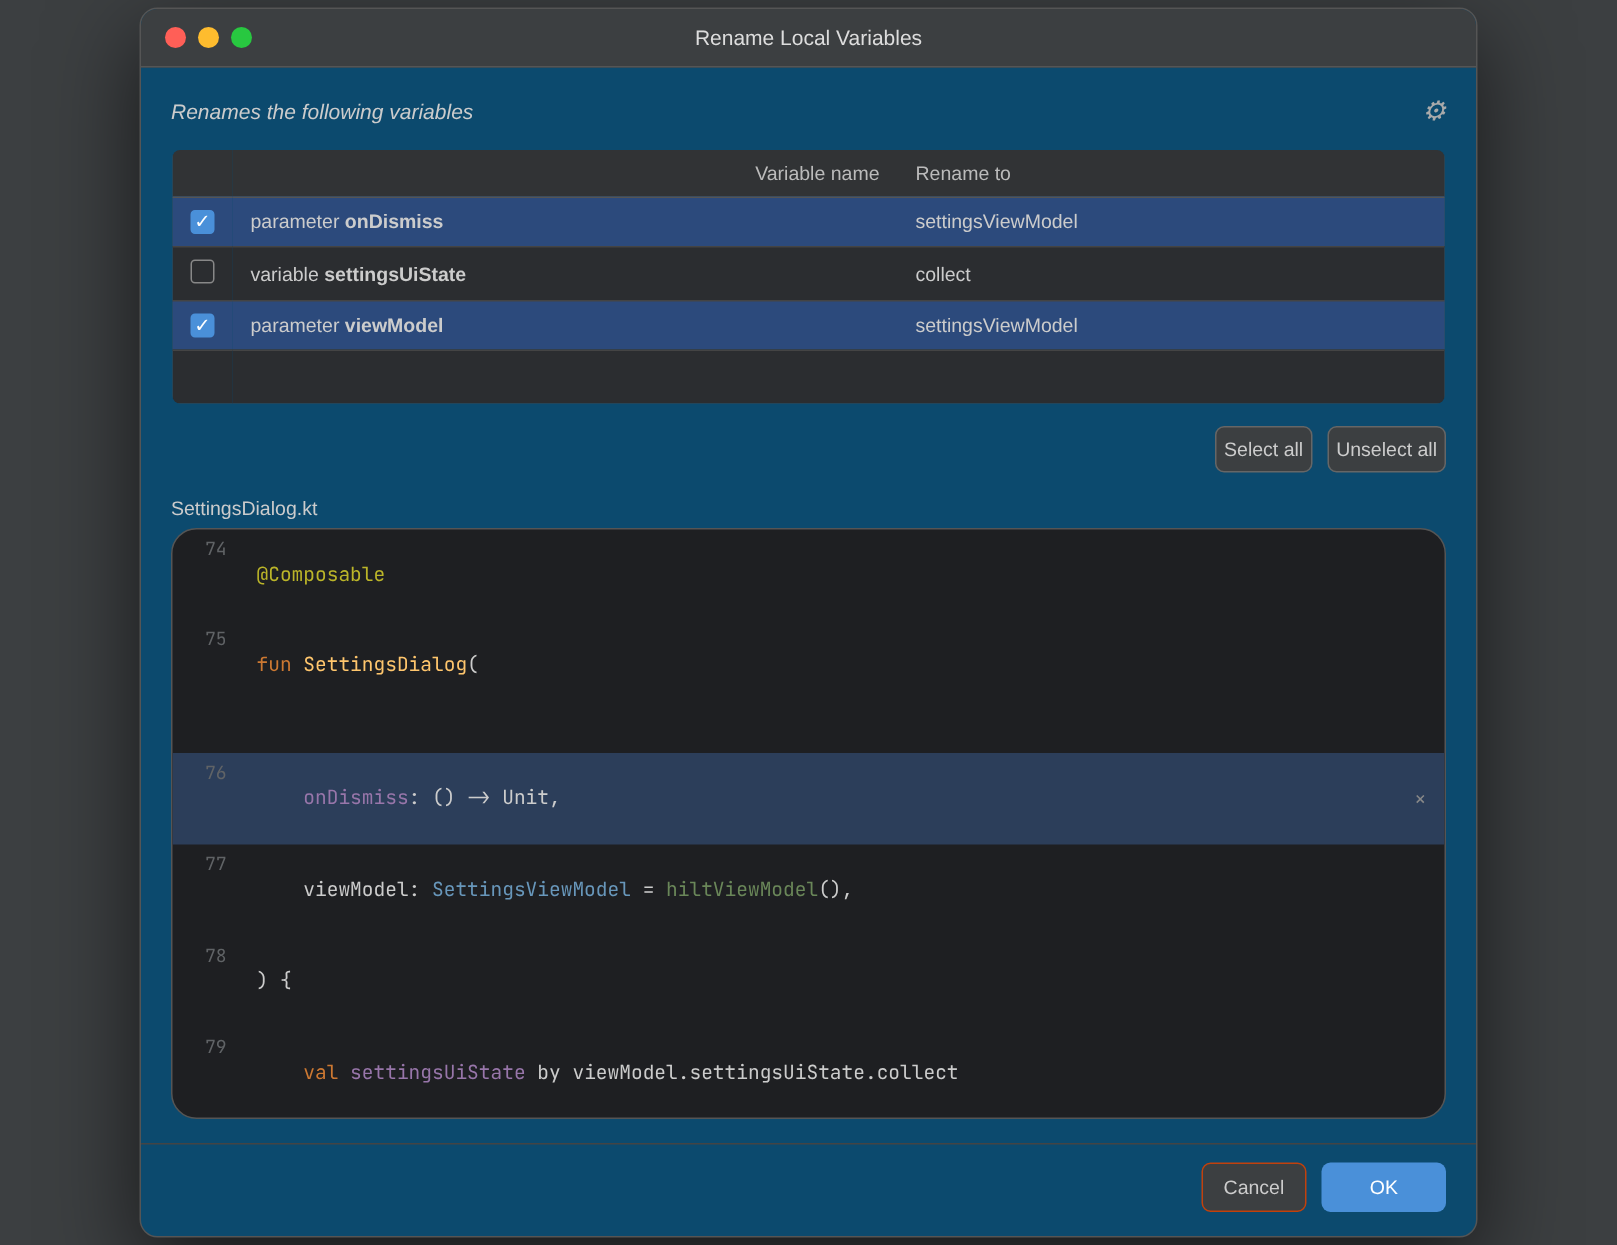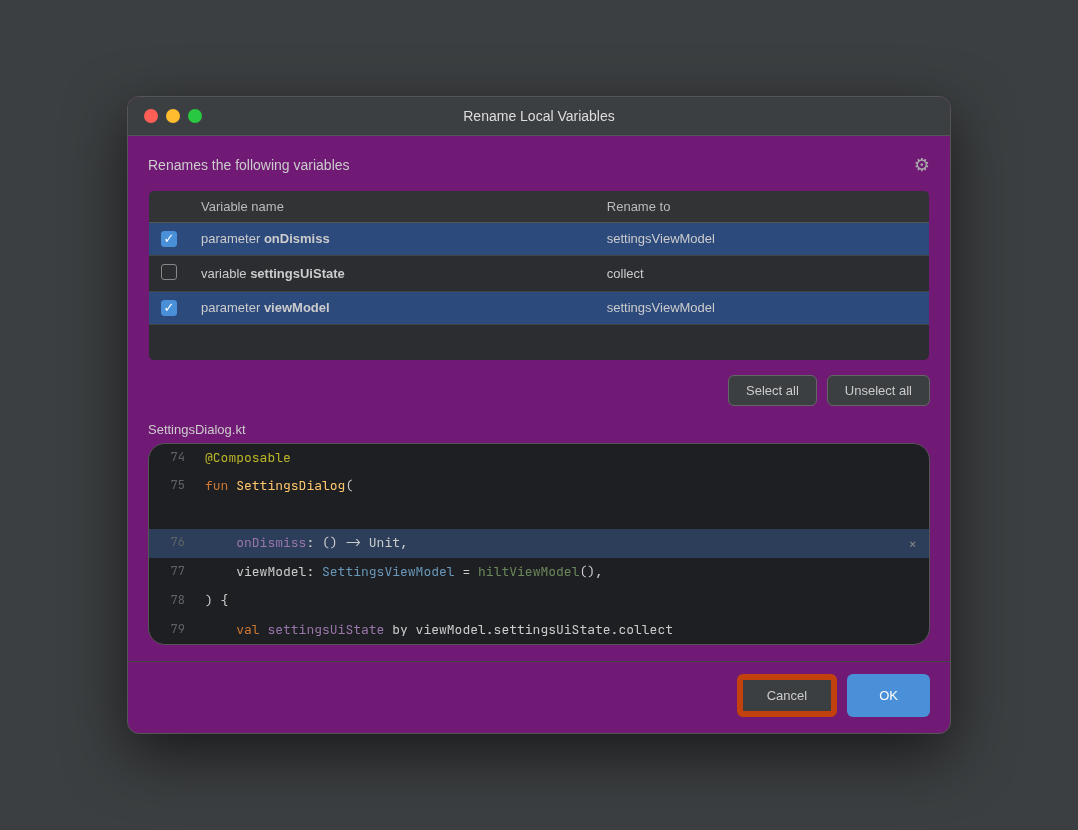--- a/index.html
+++ b/index.html
@@ -8,23 +8,23 @@
       background: #3c3f41;
       display: flex;
       justify-content: center;
       align-items: center;
       width: 1078px;
       height: 830px;
       font-family: -apple-system, BlinkMacSystemFont, 'Segoe UI', sans-serif;
     }
 
     .dialog {
-      background: #701a75;
+      background: #0c4a6e;
       border-radius: 12px;
-      width: 824px;
+      width: 892px;
       box-shadow: 0 20px 60px rgba(0,0,0,0.6);
       overflow: hidden;
       border: 1px solid #555;
     }
 
     
     .title-bar {
       background: #3c3f41;
       display: flex;
       align-items: center;
@@ -58,20 +58,21 @@
     .content {
       padding: 18px 20px 16px;
     }
 
     
     .header-row {
       display: flex;
       justify-content: space-between;
       align-items: center;
       margin-bottom: 14px;
+      font-style: italic;
     }
     .header-label {
       color: #ccc;
       font-size: 14px;
     }
     .gear-icon {
       color: #aaa;
       font-size: 18px;
       cursor: pointer;
     }
@@ -92,20 +93,21 @@
       font-weight: normal;
       padding: 8px 12px;
       text-align: left;
       border-bottom: 1px solid #555;
     }
     .var-table th:first-child {
       width: 40px;
     }
     .var-table th.col-name {
       width: 55%;
+      text-align: right;
     }
     .var-table th.col-rename {
       width: 45%;
     }
 
     .var-table td {
       padding: 8px 12px;
       font-size: 13px;
       color: #ccc;
       border-bottom: 1px solid #444;
@@ -167,21 +169,21 @@
     }
 
     
     .buttons-row {
       display: flex;
       justify-content: flex-end;
       gap: 10px;
       margin-bottom: 16px;
     }
     .btn {
-      padding: 7px 17px;
+      padding: 7px 5px;
       border-radius: 6px;
       font-size: 13px;
       cursor: pointer;
       border: 1px solid #666;
       background: #3c3f41;
       color: #ccc;
     }
 
     
     .file-label {
@@ -209,21 +211,21 @@
       color: #606366;
       width: 48px;
       text-align: right;
       padding: 4px 12px 4px 8px;
       user-select: none;
       flex-shrink: 0;
       font-size: 12px;
       line-height: 1.6;
     }
     .line-code {
-      padding: 4px 8px;
+      padding: 20px 8px;
       color: #ccc;
       line-height: 1.6;
       flex: 1;
       white-space: pre;
       overflow: hidden;
     }
 
     
     .kw    { color: #cc7832; }  
     .fn    { color: #ffc66d; }  
@@ -244,25 +246,25 @@
 
     
     .bottom-buttons {
       display: flex;
       justify-content: flex-end;
       gap: 10px;
       padding: 12px 20px 16px;
       border-top: 1px solid #444;
     }
     .btn-cancel {
-      padding: 8px 24px;
+      padding: 8px 14px;
       border-radius: 6px;
       font-size: 13px;
       cursor: pointer;
-      border: 6px solid #c2410c;
+      border: 1px solid #c2410c;
       background: #3c3f41;
       color: #ccc;
     }
     .btn-ok {
       padding: 8px 32px;
       border-radius: 6px;
       font-size: 13px;
       cursor: pointer;
       border: none;
       background: #4a90d9;

